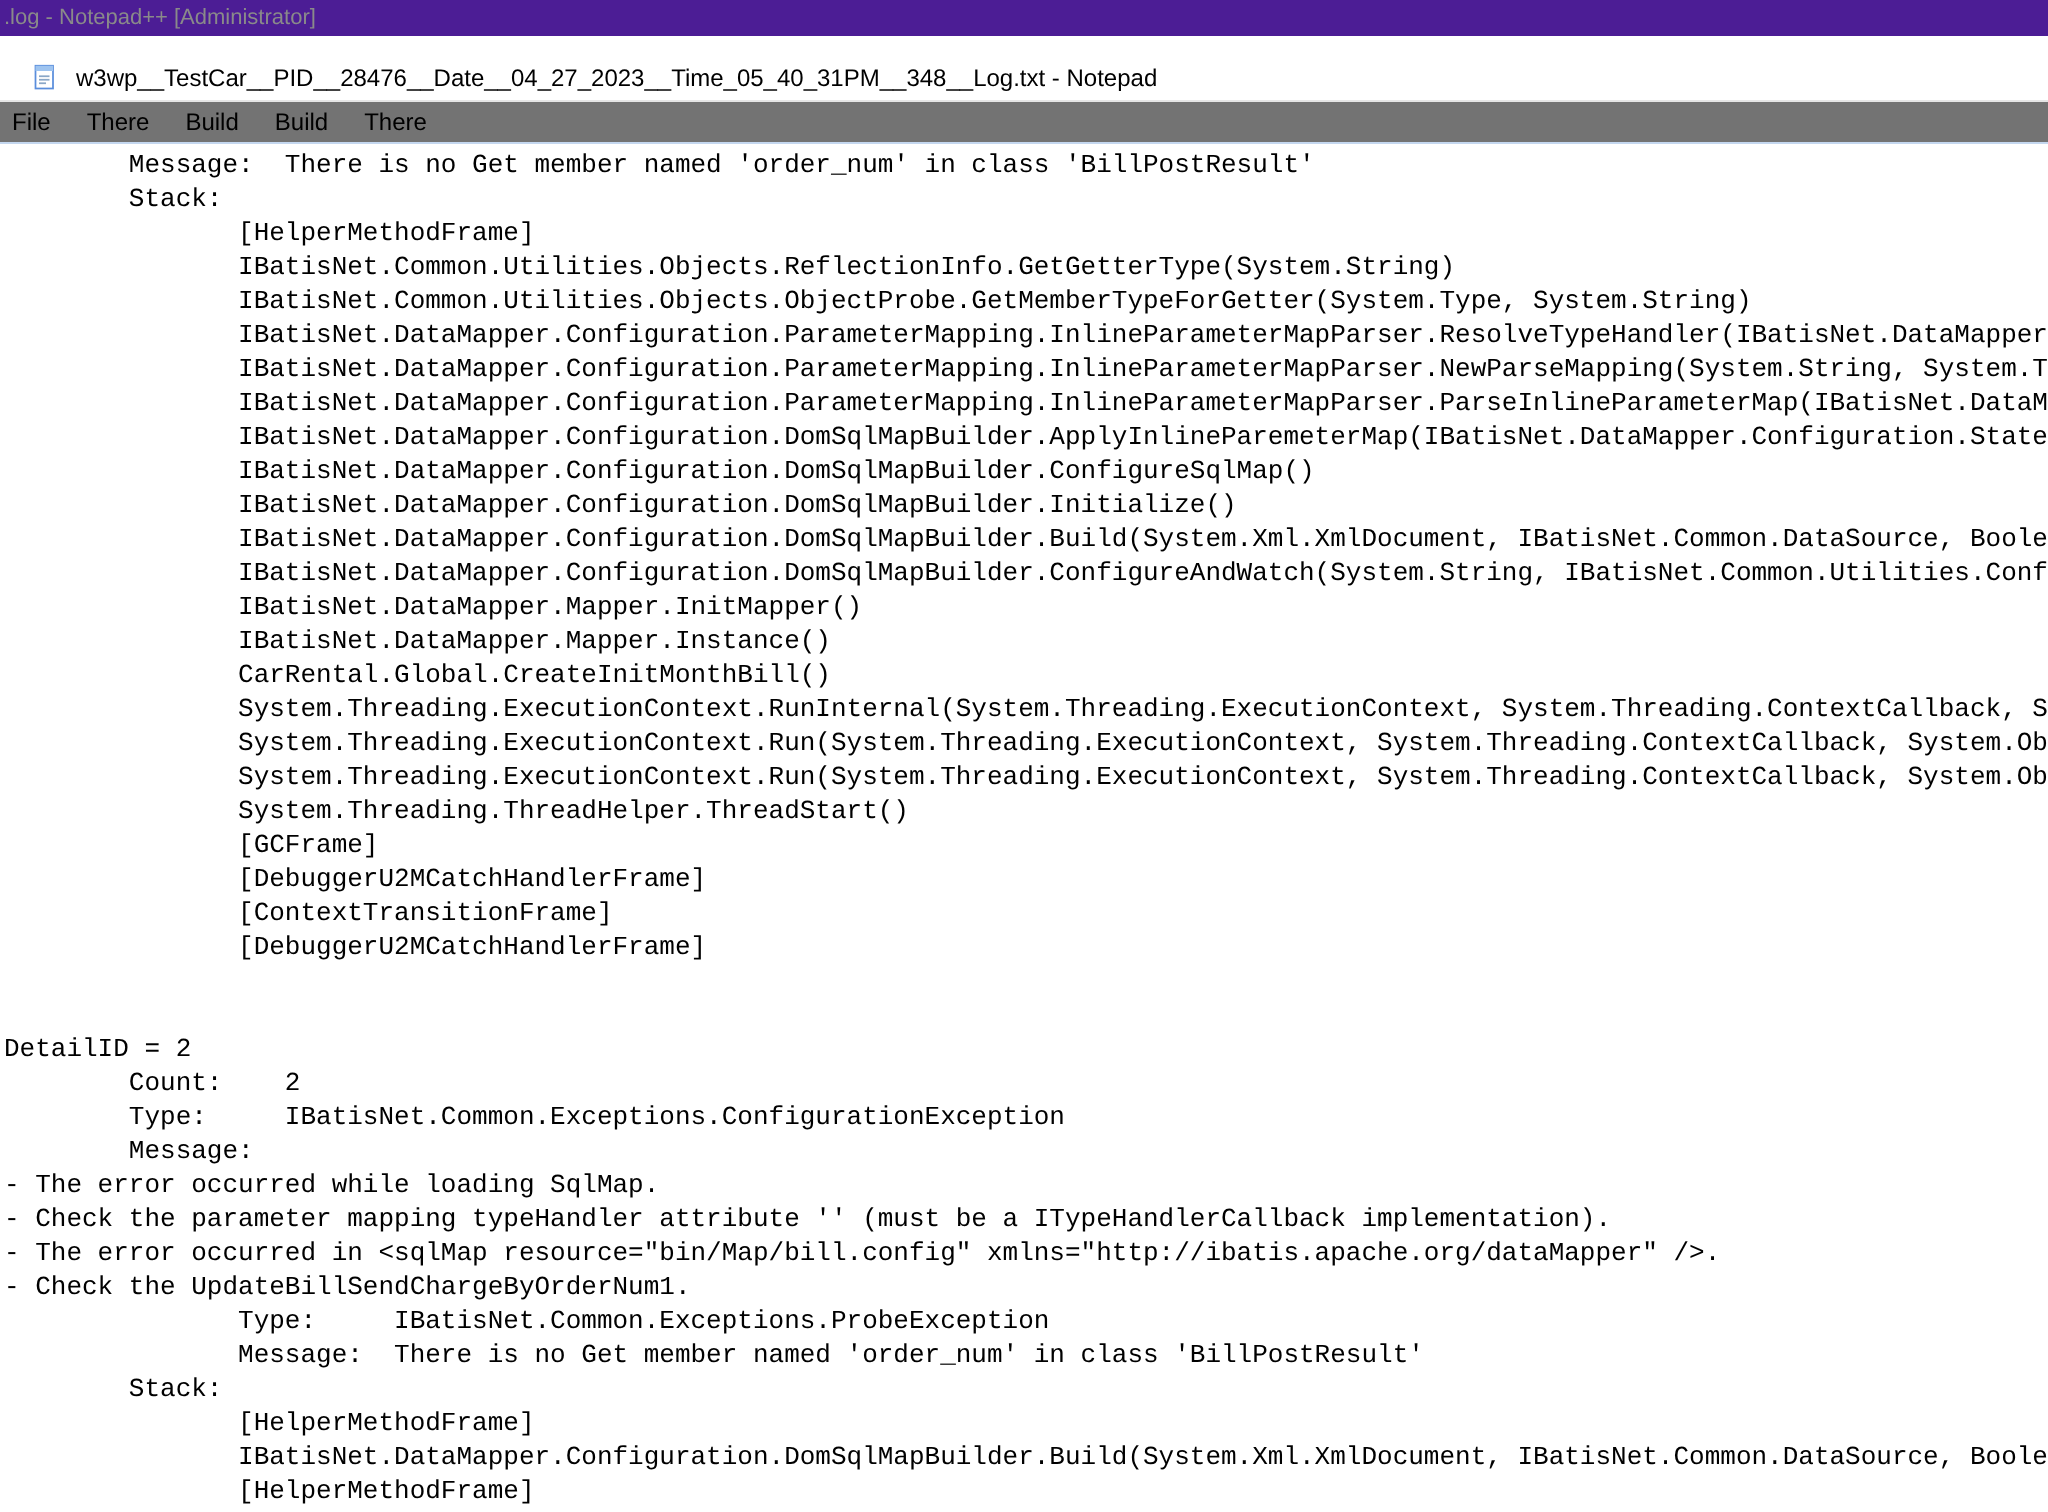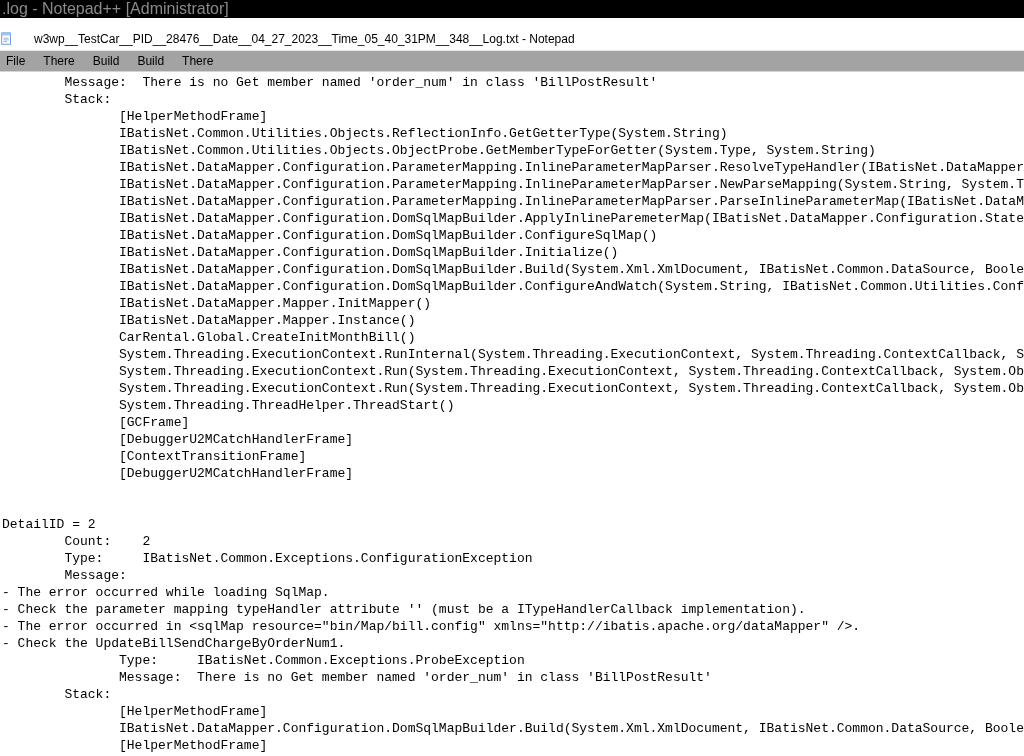--- a/index.html
+++ b/index.html
@@ -9,58 +9,58 @@
     height: 756px;
     overflow: hidden;
     font-family: "Segoe UI", Tahoma, sans-serif;
     font-size: 12px;
     background: #ffffff;
     color: #000;
   }
   .outer-title {
     height: 18px;
     line-height: 18px;
-    background: #000000;
+    background: #4c1d95;
     color: #8a8a8a;
     padding-left: 2px;
-    font-size: 16px;
+    font-size: 11px;
     white-space: nowrap;
     overflow: hidden;
   }
   .gap {
     height: 10px;
     background: #ffffff;
   }
   .inner-title {
     height: 22px;
     display: flex;
     align-items: center;
     background: #ffffff;
     border-bottom: 1px solid #e5e5e5;
-    padding-left: 0;
-    gap: 20px;
+    padding-left: 16px;
+    gap: 8px;
   }
   .inner-title .icon {
     width: 14px;
     height: 14px;
     flex-shrink: 0;
   }
   .inner-title-text {
     font-size: 12px;
     color: #000;
     white-space: nowrap;
     overflow: hidden;
   }
   .menubar {
     height: 20px;
     display: flex;
     align-items: center;
     padding-left: 6px;
     gap: 18px;
-    background: #a3a3a3;
+    background: #737373;
     border-bottom: 1px solid #c4d7ef;
     font-size: 12px;
     color: #000;
   }
   .menubar span {
     cursor: default;
   }
   .content {
     font-family: Consolas, "Courier New", monospace;
     font-size: 13px;

